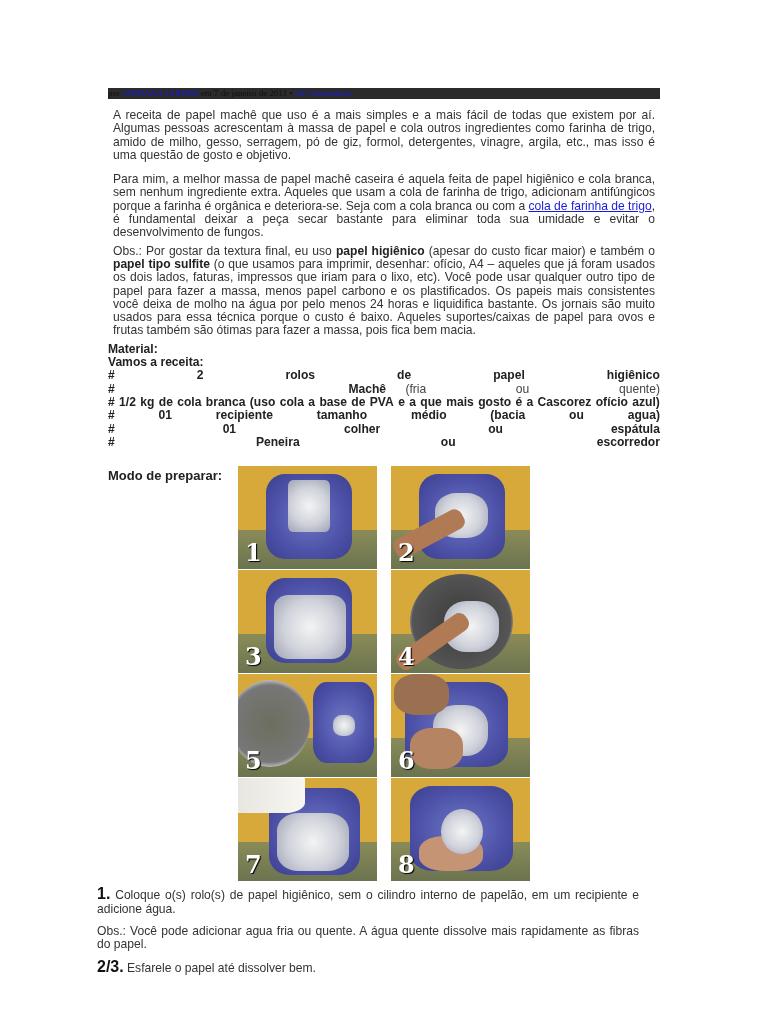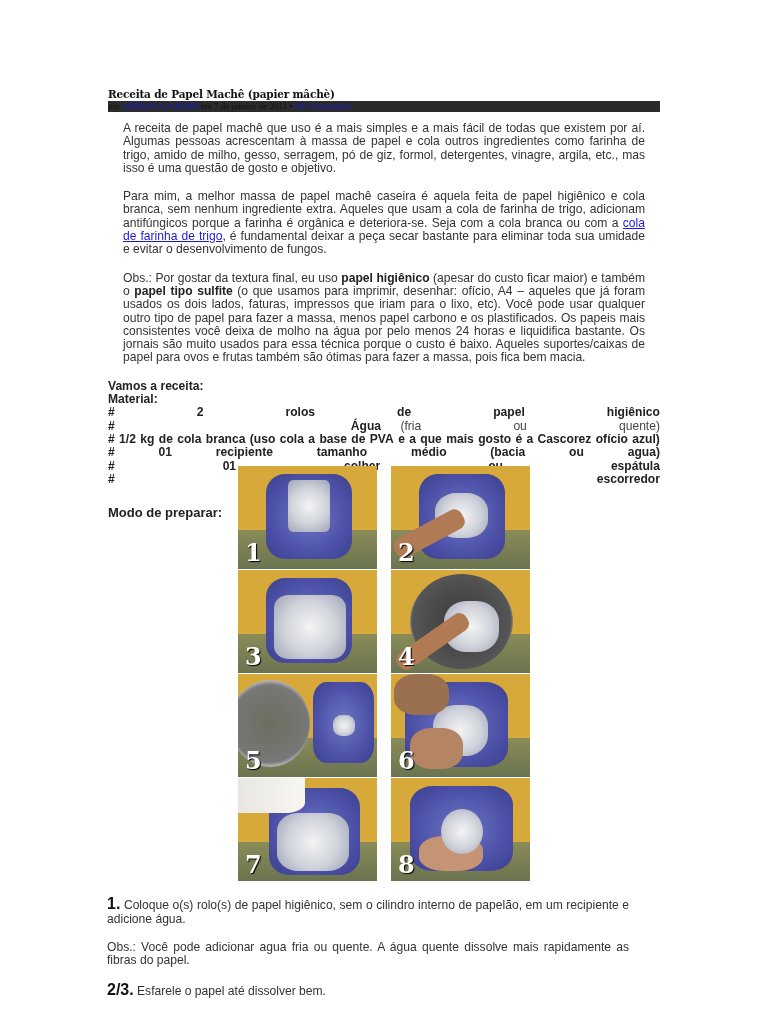--- a/index.html
+++ b/index.html
@@ -13,21 +13,21 @@
       font-family: "DejaVu Serif", serif; font-weight: bold; font-size: 10.5px;
       color: #111; line-height: 13px; letter-spacing: -0.2px;
     }
     .byline {
       background: #2b2b2b; height: 11px; line-height: 11px; font-size: 9px;
       font-family: "Liberation Serif", serif; color: #111; white-space: nowrap; overflow: hidden;
     }
     .byline a { color: #1a1adc; text-decoration: none; }
     .byline .sep { color: #111; }
     p {
-      margin: 15px; font-size: 12.1px; line-height: 13.3px; text-align: justify; color: #333;
+      margin: 5px; font-size: 12.1px; line-height: 13.3px; text-align: justify; color: #333;
     }
     .p1 { margin-top: 10px; }
     .p2 { margin-top: 11px; }
     a.link { color: #1a1adc; text-decoration: underline; }
     b { color: #222; }
     .heading { font-weight: bold; font-size: 12.1px; line-height: 13.3px; color: #222; }
     .mat-row { display: flex; justify-content: space-between; font-size: 12.1px; line-height: 13.3px; color: #222; }
     .mat-row span { white-space: nowrap; }
     .mat-row .b { font-weight: bold; }
     .mat-row .n { font-weight: normal; color: #444; margin-left: 16px; }
@@ -58,46 +58,45 @@
     .steps { position: absolute; left: 92px; top: 882px; width: 552px; }
     .step-num { font-weight: bold; font-size: 16px; color: #111; }
     .s1 { font-size: 12.1px; line-height: 14px; }
     .obs2 { margin-top: 9px; }
     .s23 { margin-top: 8px; }
   </style>
 </head>
 <body>
 
 <div class="page">
-  <div class="post-title">Receita de Papel Machê (papier mâchè)</div>
   <div class="byline">
     <span>por </span><a href="#">ADRIANA JARDIM</a><span class="sep"> em 7 de janeiro de 2011 • </span><a href="#">64 Comentários</a>
   </div>
 
   <p class="p1">A receita de papel machê que uso é a mais simples e a mais fácil de todas que existem por aí. Algumas pessoas acrescentam à massa de papel e cola outros ingredientes como farinha de trigo, amido de milho, gesso, serragem, pó de giz, formol, detergentes, vinagre, argila, etc., mas isso é uma questão de gosto e objetivo.</p>
 
   <p class="p2"><span>Para mim, a melhor massa de papel machê caseira é aquela feita de papel higiênico e cola branca, sem nenhum ingrediente extra. Aqueles que usam a cola de farinha de trigo, adicionam antifúngicos porque a farinha é orgânica e deteriora-se. Seja com a cola branca ou com a </span><a href="#" class="link">cola de farinha de trigo</a><span>, é fundamental deixar a peça secar bastante para eliminar toda sua umidade e evitar o desenvolvimento de fungos.</span></p>
 
   <p><span>Obs.: Por gostar da textura final, eu uso </span><b>papel higiênico</b><span> (apesar do custo ficar maior) e também o </span><b>papel tipo sulfite</b><span> (o que usamos para imprimir, desenhar: ofício, A4 – aqueles que já foram usados os dois lados, faturas, impressos que iriam para o lixo, etc). Você pode usar qualquer outro tipo de papel para fazer a massa, menos papel carbono e os plastificados. Os papeis mais consistentes você deixa de molho na água por pelo menos 24 horas e liquidifica bastante. Os jornais são muito usados para essa técnica porque o custo é baixo. Aqueles suportes/caixas de papel para ovos e frutas também são ótimas para fazer a massa, pois fica bem macia.</span></p>
 
+  <div class="heading">Material:</div>
   <div class="heading">Vamos a receita:</div>
-  <div class="heading">Material:</div>
 
   <div>
     <div class="mat-row">
       <span class="b">#</span>
       <span class="b">2</span>
       <span class="b">rolos</span>
       <span class="b">de</span>
       <span class="b">papel</span>
       <span class="b">higiênico</span>
     </div>
     <div class="mat-row">
       <span class="b">#</span>
-      <span style="padding-left:160px;"><span class="b">Água</span> <span class="n">(fria</span></span>
+      <span style="padding-left:160px;"><span class="b">Machê</span> <span class="n">(fria</span></span>
       <span class="n">ou</span>
       <span class="n">quente)</span>
     </div>
     <div class="mat-row">
       <span class="b">#</span>
       <span class="b">1/2</span>
       <span class="b">kg</span>
       <span class="b">de</span>
       <span class="b">cola</span>
       <span class="b">branca</span>

